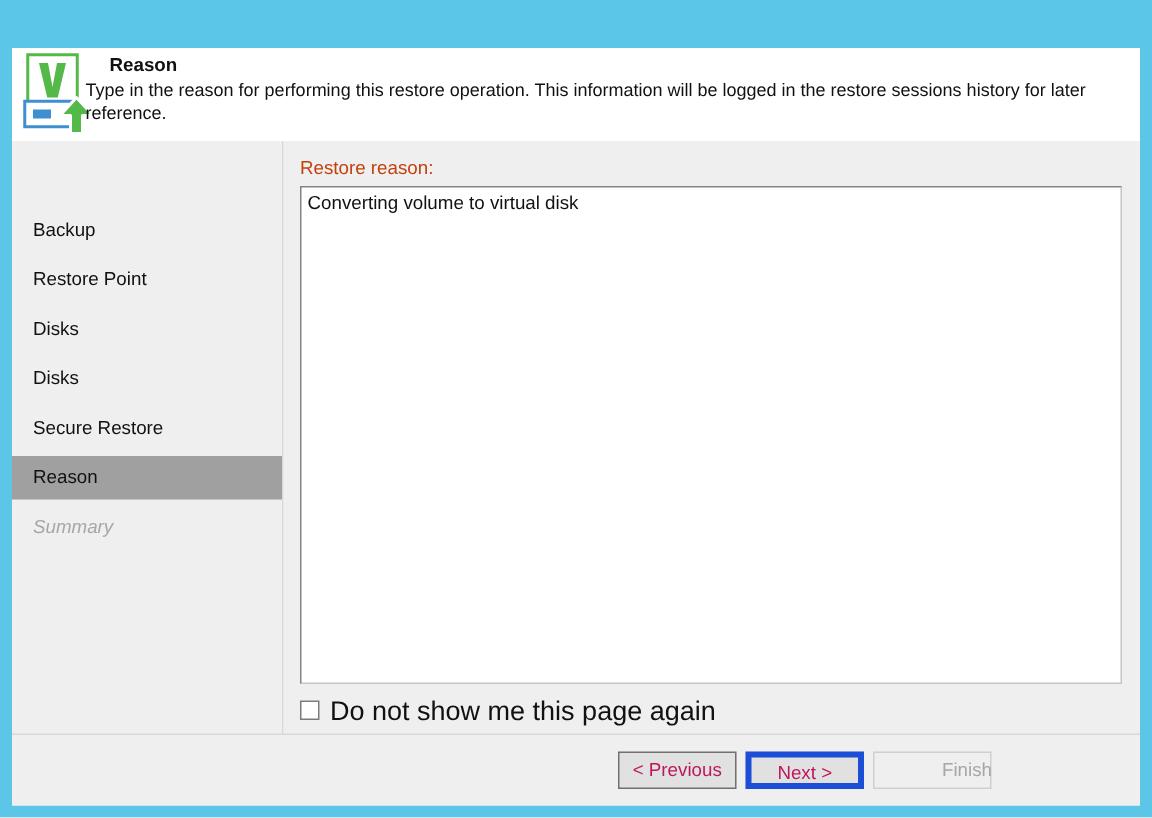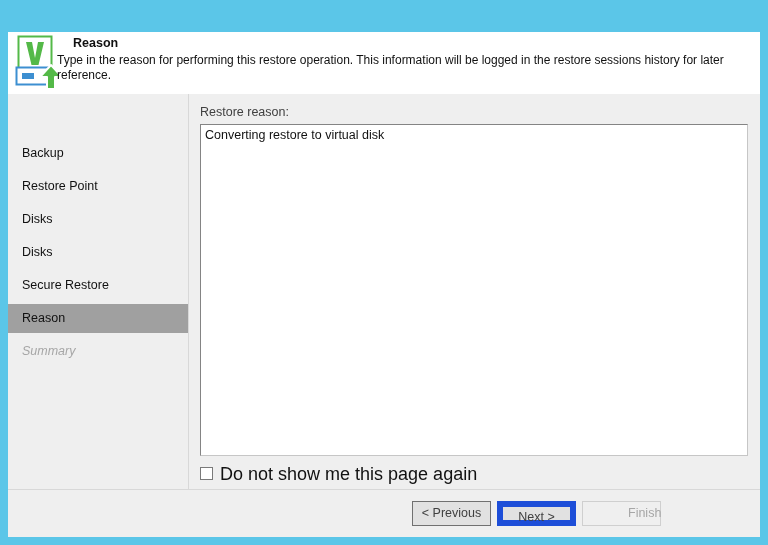--- a/index.html
+++ b/index.html
@@ -120,21 +120,21 @@
   #content {
     position: absolute;
     left: 181px; top: 62px;
     width: 571px; height: 395px;
     background: #EFEFEF;
   }
   #reason-label {
     position: absolute;
     left: 11px; top: 11px;
     font-size: 12.5px;
-    color: #404040;
+    color: #c2410c;
   }
   #reason-box {
     position: absolute;
     left: 11px; top: 30px;
     width: 548px; height: 332px;
     background: #FFFFFF;
     border: 1px solid #848484;
     border-right-color: #C6C6C6;
     border-bottom-color: #C6C6C6;
     overflow: hidden;
@@ -184,28 +184,28 @@
     width: 752px; height: 47px;
     background: #EFEFEF;
   }
   .btn {
     position: absolute;
     top: 11px;
     width: 79px; height: 25px;
     line-height: 23px;
     text-align: center;
     font-size: 12.5px;
-    color: #404040;
+    color: #be185d;
     background: #E1E1E1;
     border: 1px solid #707070;
     cursor: pointer;
     white-space: nowrap;
   }
   .btn.focused {
-    border: 6px solid #1d4ed8;
+    border: 4px solid #1d4ed8;
     line-height: 21px;
   }
   .btn.disabled {
     color: #A6A6A6;
     background: #EFEFEF;
     border-color: #CFCFCF;
     cursor: default;
   }
   #btn-previous { left: 404px; }
   #btn-next     { left: 489px; }
@@ -246,21 +246,21 @@
       <div class="side-item" style="top:136px;">Secure Restore</div>
       <div class="side-item selected" style="top:169px;">Reason</div>
       <div class="side-item disabled" style="top:202px;font-style:italic;">Summary</div>
     </div>
 
     <div id="divider"></div>
 
     <div id="content">
       <div id="reason-label">Restore reason:</div>
       <div id="reason-box">
-        <div id="reason-text">Converting restore to virtual disk</div>
+        <div id="reason-text">Converting volume to virtual disk</div>
       </div>
 
       <div id="checkbox-row">
         <div id="checkbox-box"></div>
         <div id="checkbox-label">Do not show me this page again</div>
       </div>
     </div>
 
     <div id="footer-sep"></div>
     <div id="buttonbar">

